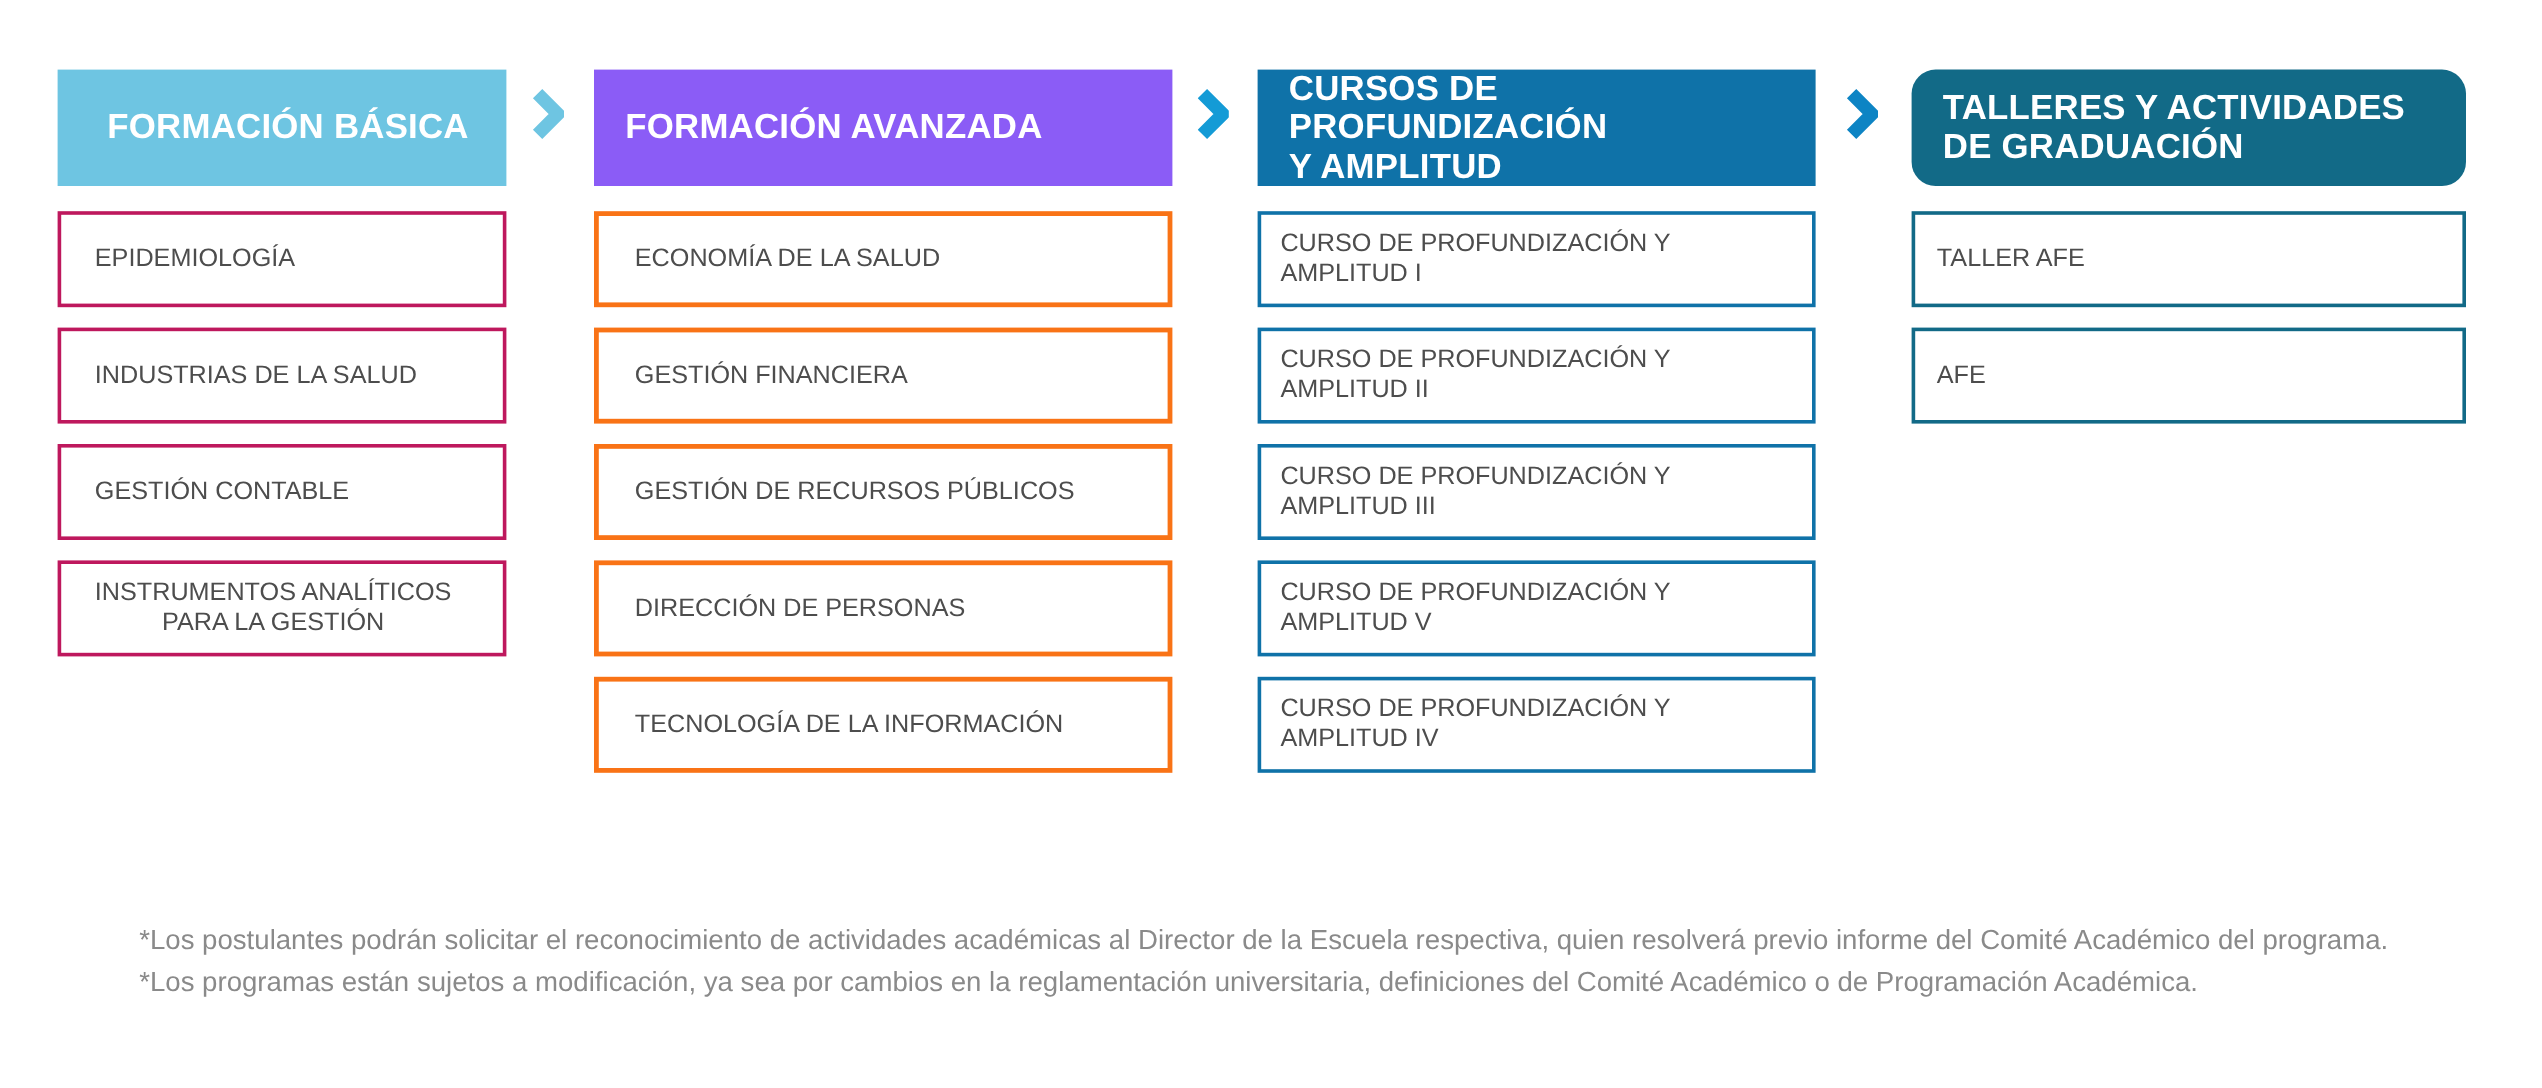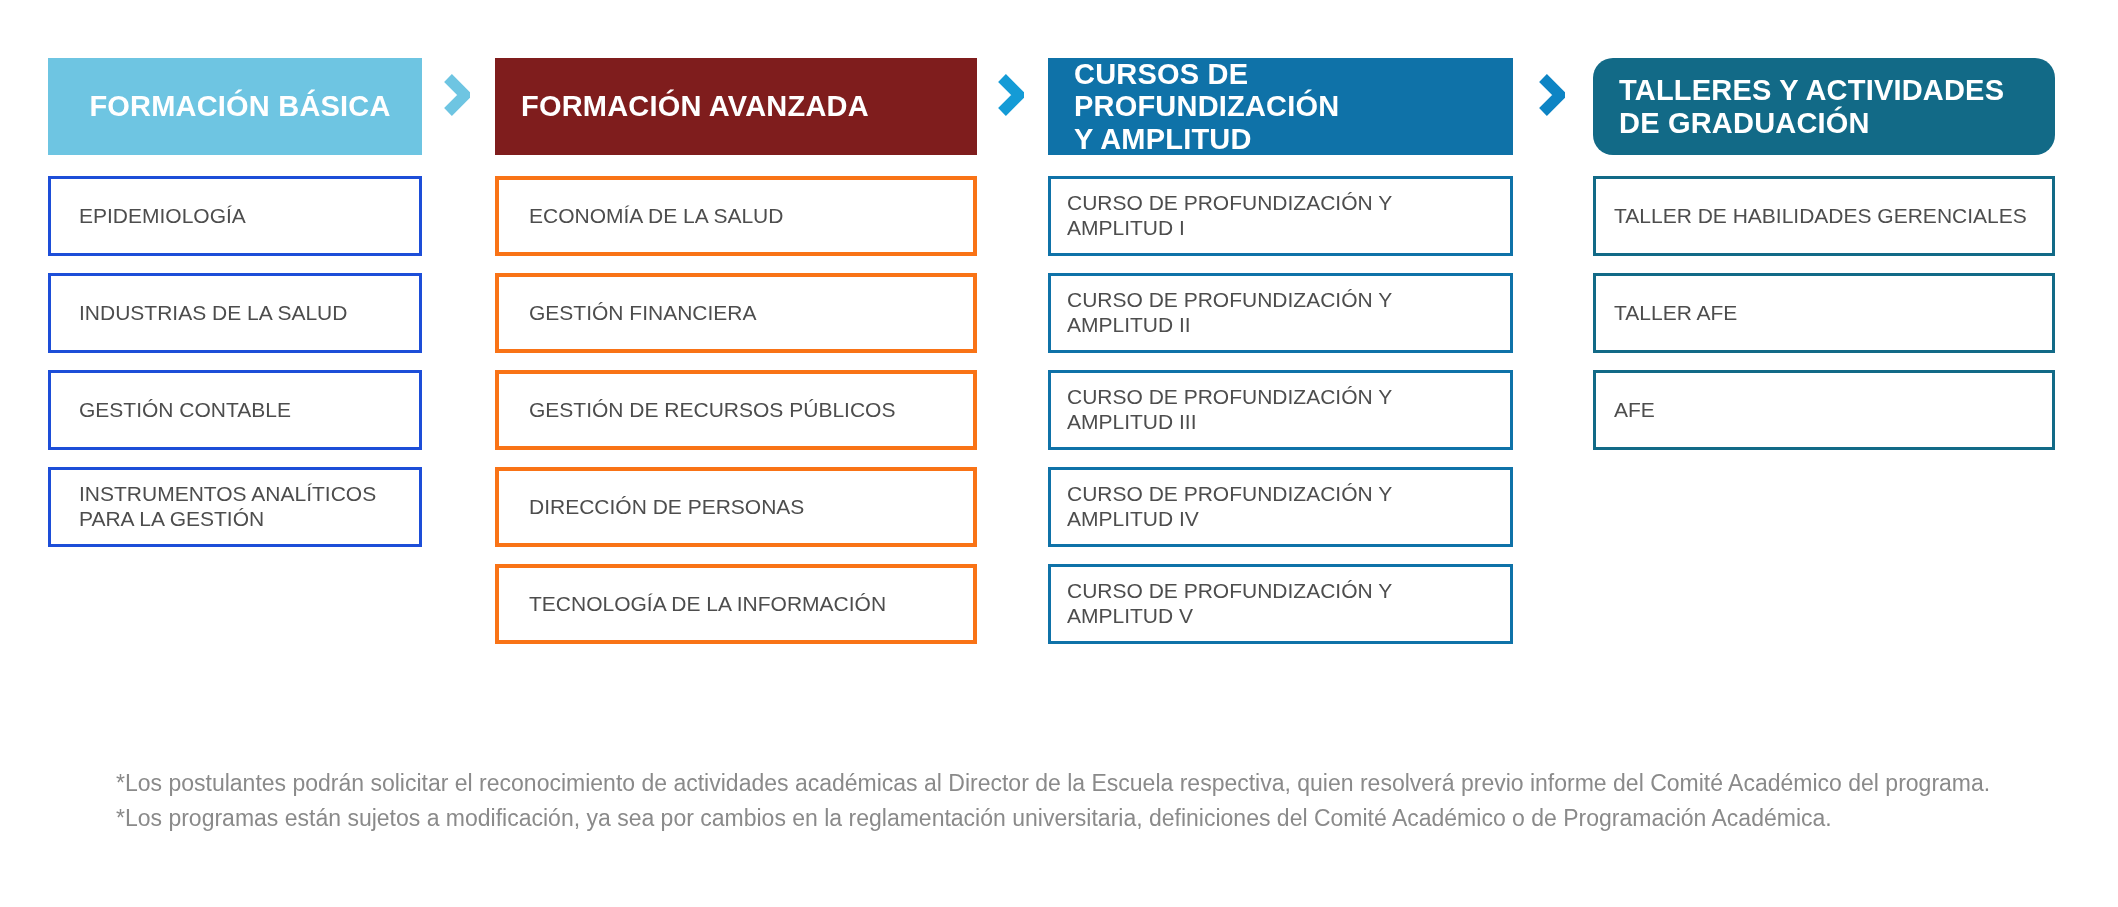--- a/index.html
+++ b/index.html
@@ -12,31 +12,31 @@
   .col-2 { left:495px;  width:482px; }
   .col-3 { left:1048px; width:465px; }
   .col-4 { left:1593px; width:462px; }
 
   .col-header {
     height:97px; box-sizing:border-box; display:flex; align-items:center;
     padding:0 16px 0 26px; color:#ffffff; font-size:29px; font-weight:bold;
     line-height:1.12; white-space:pre-line; letter-spacing:0.2px;
   }
   .col-1 .col-header { background:#6EC5E2;justify-content:center; }
-  .col-2 .col-header { background:#7f1d1d; }
+  .col-2 .col-header { background:#8b5cf6; }
   .col-3 .col-header { background:#0F72A8; }
   .col-4 .col-header { background:#126A87;border-radius:20px; }
 
   .items { margin-top:21px; }
   .item {
     box-sizing:border-box; height:80px; margin-bottom:17px; background:#ffffff;
     display:flex; align-items:center; font-size:21px; color:#4D4D4D;
     line-height:1.18; white-space:pre-line;
   }
-  .col-1 .item { border:3px solid #1d4ed8; padding:0 12px 0 28px; }
+  .col-1 .item { border:3px solid #be185d; padding:0 12px 0 28px;text-align:center; }
   .col-2 .item { border:4px solid #f97316; padding:0 12px 0 30px; }
   .col-3 .item { border:3px solid #0F72A8; padding:0 10px 0 16px; }
   .col-4 .item { border:3px solid #126A87; padding:0 10px 0 18px; }
 
   .chevron { position:absolute; top:73px; width:26px; height:44px; }
   .chevron svg { display:block; width:100%; height:100%; }
   .chev-1 { left:444px;  color:#6EC5E2; }
   .chev-2 { left:998px;  color:#149BD6; }
   .chev-3 { left:1539px; color:#0D84C4; }
 
@@ -91,38 +91,37 @@
 
   <section class="col col-3">
     <header class="col-header">
       <span>CURSOS DE PROFUNDIZACIÓN
 Y AMPLITUD</span>
     </header>
     <div class="items">
       <div class="item"><span>CURSO DE PROFUNDIZACIÓN Y AMPLITUD I</span></div>
       <div class="item"><span>CURSO DE PROFUNDIZACIÓN Y AMPLITUD II</span></div>
       <div class="item"><span>CURSO DE PROFUNDIZACIÓN Y AMPLITUD III</span></div>
+      <div class="item"><span>CURSO DE PROFUNDIZACIÓN Y AMPLITUD V</span></div>
       <div class="item"><span>CURSO DE PROFUNDIZACIÓN Y AMPLITUD IV</span></div>
-      <div class="item"><span>CURSO DE PROFUNDIZACIÓN Y AMPLITUD V</span></div>
     </div>
   </section>
 
   <div class="chevron chev-3">
     <svg viewBox="0 0 26 44" aria-hidden="true">
         <path d="M4 5 L21 22 L4 39" fill="none" stroke="currentColor" stroke-width="11"></path>
       </svg>
   </div>
 
   <section class="col col-4">
     <header class="col-header">
       <span>TALLERES Y ACTIVIDADES
 DE GRADUACIÓN</span>
     </header>
     <div class="items">
-      <div class="item"><span>TALLER DE HABILIDADES GERENCIALES</span></div>
       <div class="item"><span>TALLER AFE</span></div>
       <div class="item"><span>AFE</span></div>
     </div>
   </section>
 
   <footer class="footnotes">
     <p>*Los postulantes podrán solicitar el reconocimiento de actividades académicas al Director de la Escuela respectiva, quien resolverá previo informe del Comité Académico del programa.</p>
     <p>*Los programas están sujetos a modificación, ya sea por cambios en la reglamentación universitaria, definiciones del Comité Académico o de Programación Académica.</p>
   </footer>
 

